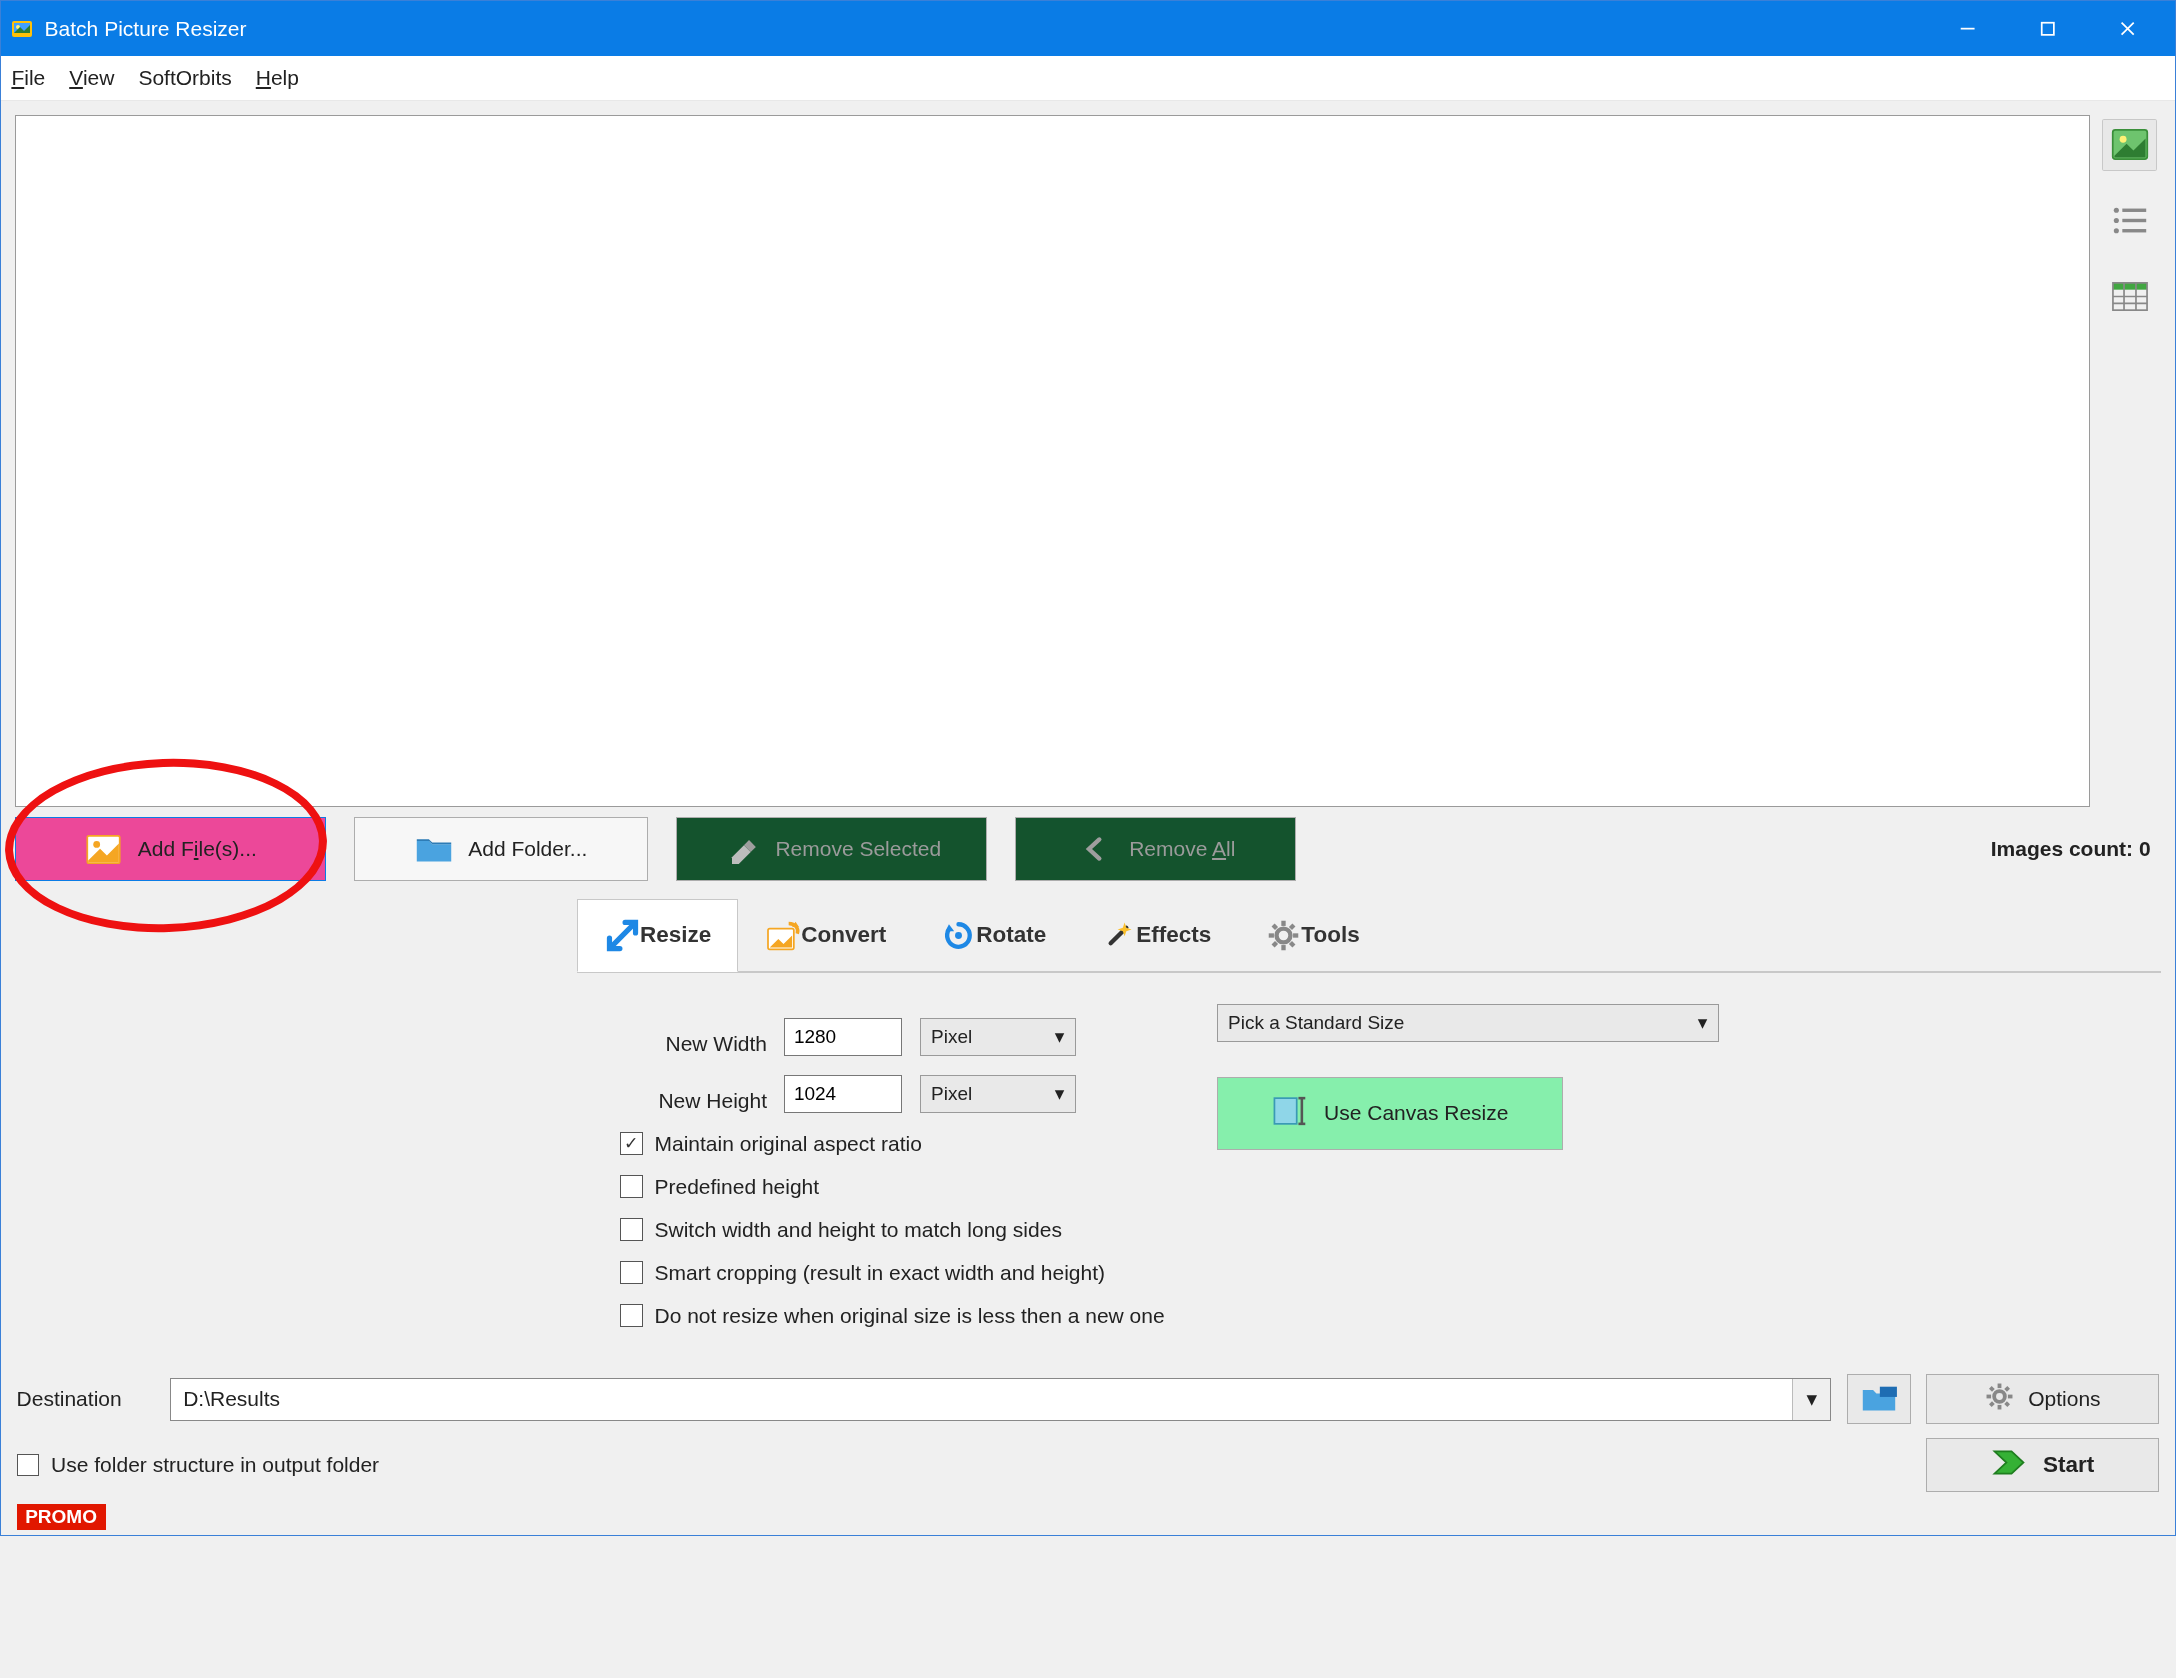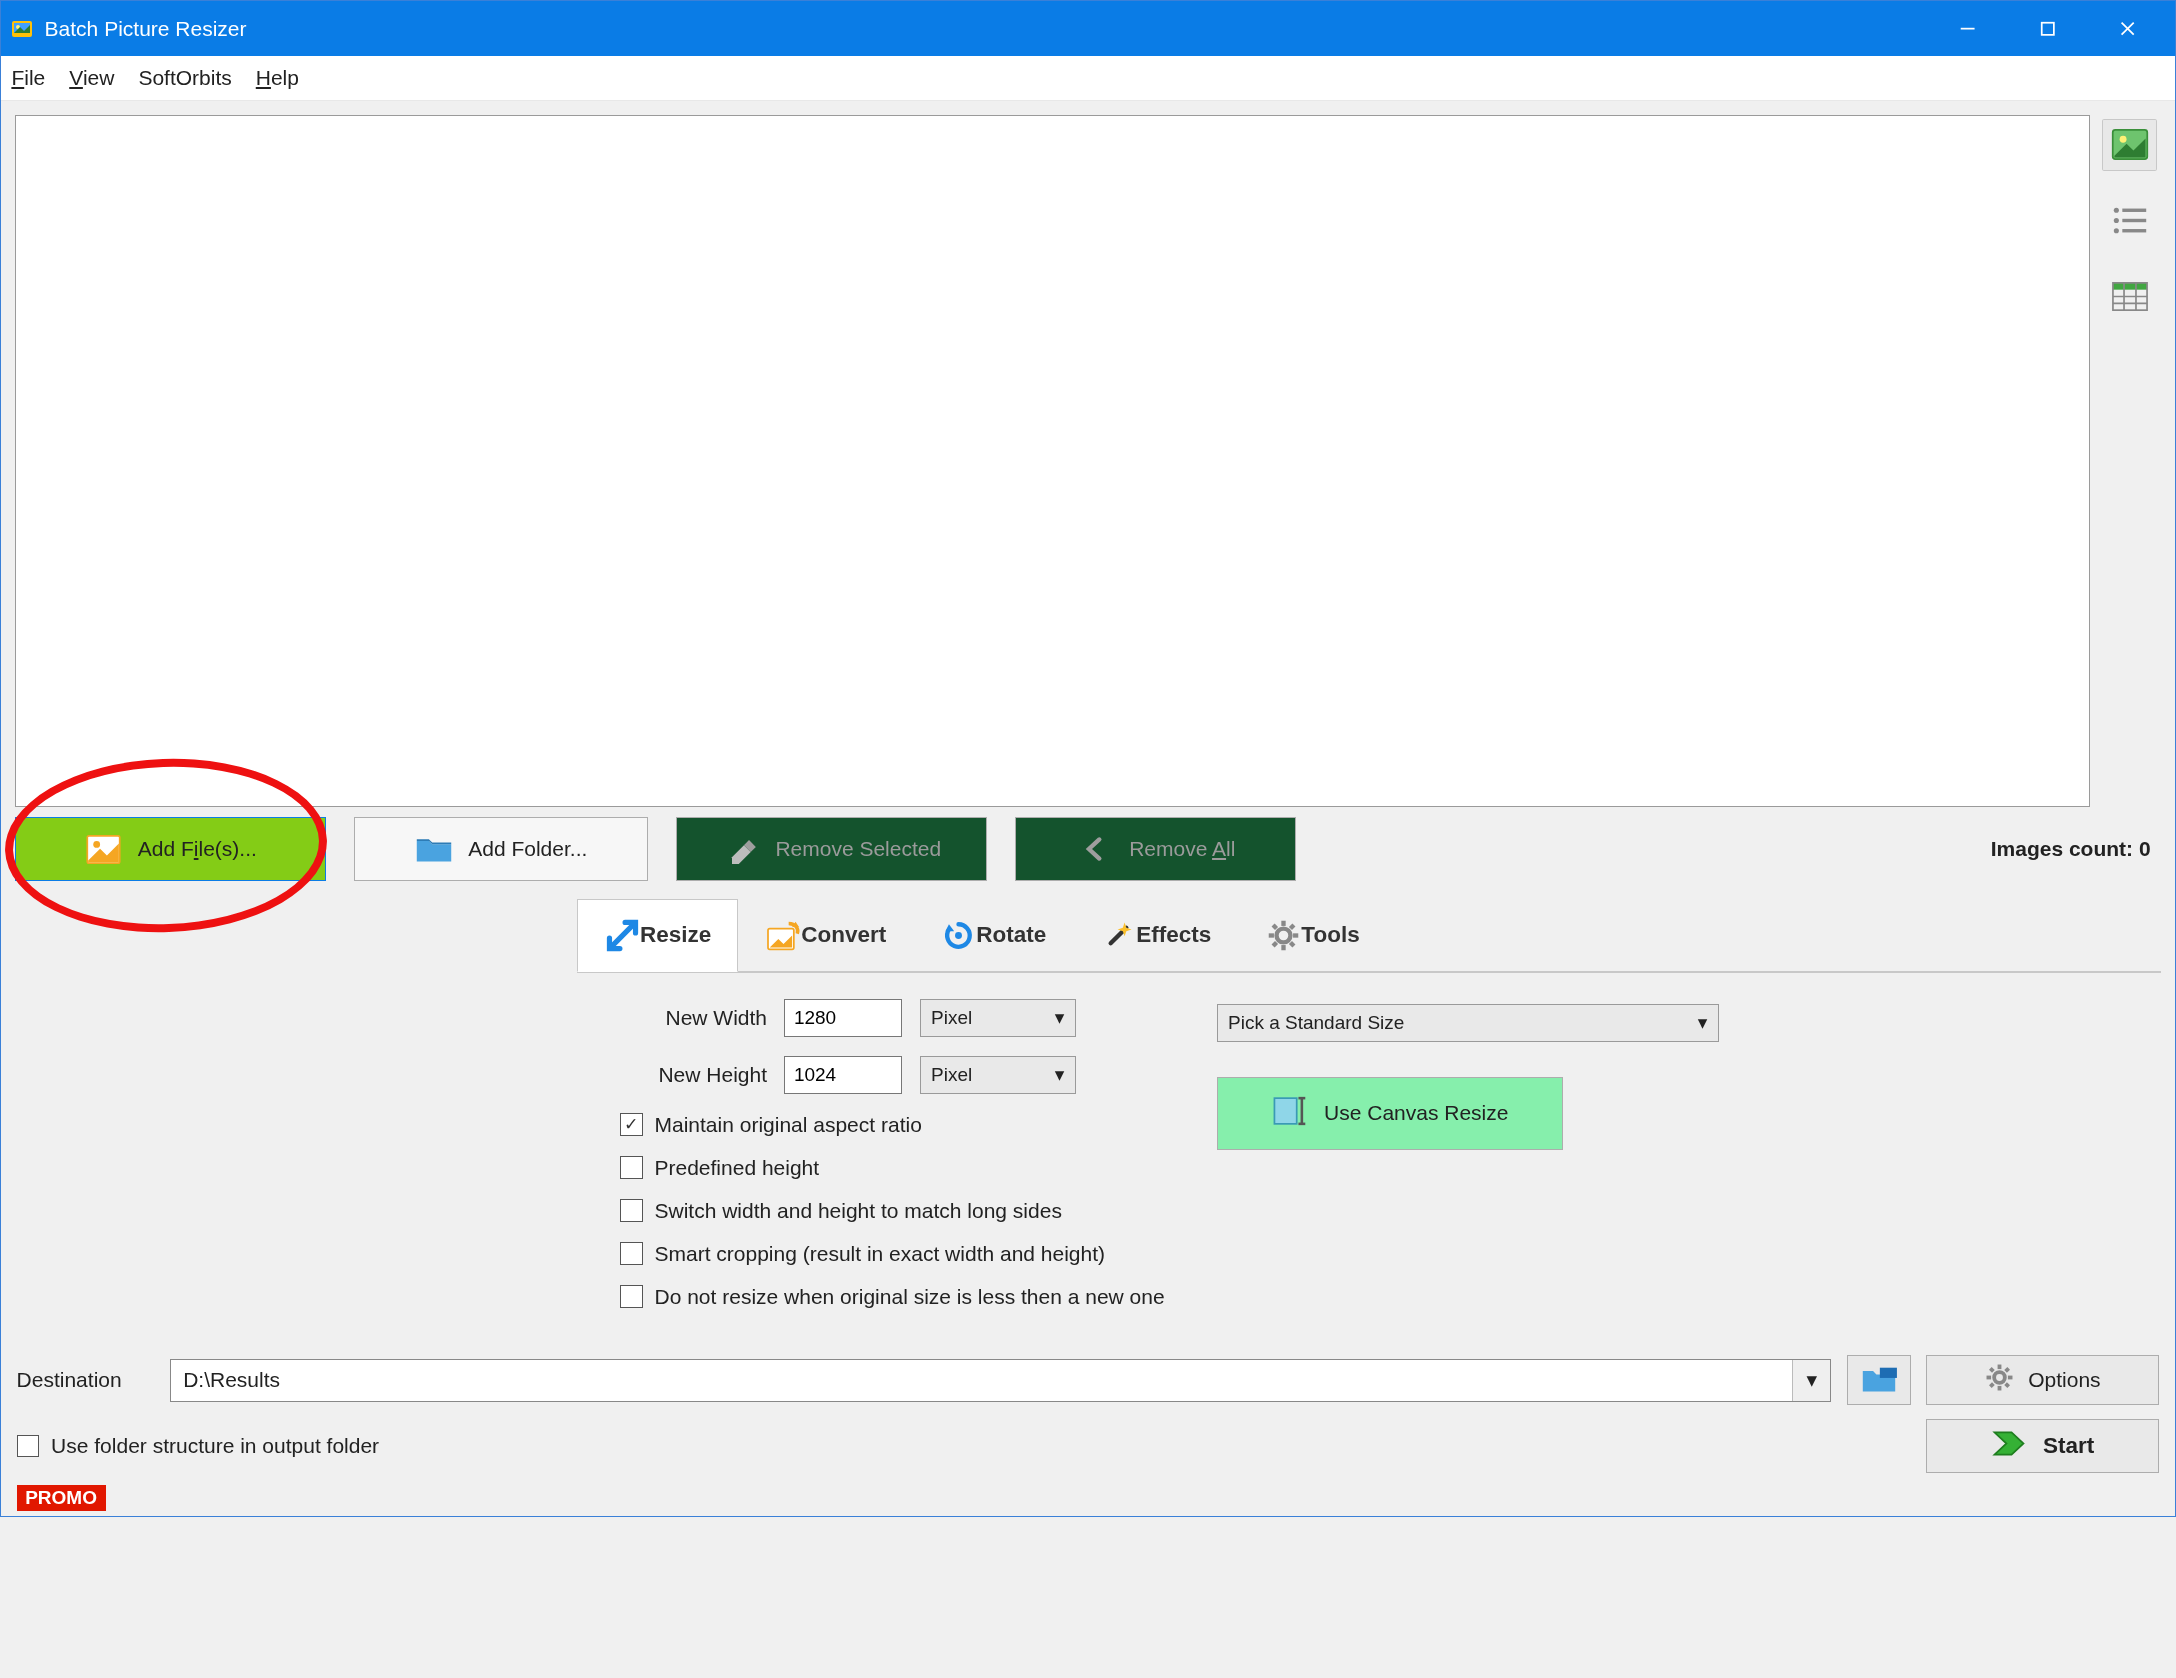--- a/index.html
+++ b/index.html
@@ -95,21 +95,21 @@
     border: 0.9px solid #adadad;
     background: #f7f7f7;
     display: flex;
     align-items: center;
     justify-content: center;
     gap: 15.6px;
     font-size: 21px;
   }
   .tbtn.primary {
     border: 1.7px solid #0a7ce6;
-    background: #84cc16;
+    background: #ec4899;
   }
   .tbtn.disabled {
     color: #9b9b9b;
     background: #14532d;
   }
   .tbtn .ic { width: 38px; height: 35px; display:inline-flex; align-items:center; justify-content:center;}
   .tbtn .lbl .ul { text-decoration: underline;}
   .images-count {
     margin-left: auto;
     font-size: 21px;
@@ -161,23 +161,24 @@
     background: #c8c8c8;
     margin-top: -0.9px;
   }
 
   .tab-content {
     padding: 26px 8.6px 17.3px 43px;
     font-size: 21px;
   }
   .formrow {
     display: flex;
-    align-items: center;
+    align-items: flex-end;
     gap: 17.3px;
     margin-bottom: 19px;
+    margin-top: 19px;
   }
   .formrow .lbl { width: 147px; text-align: right;}
   .txt {
     width: 118px; height: 38px;
     border: 0.9px solid #777;
     background: #fff;
     padding: 0 8.6px;
     font-size: 19px;
   }
   .combo {

